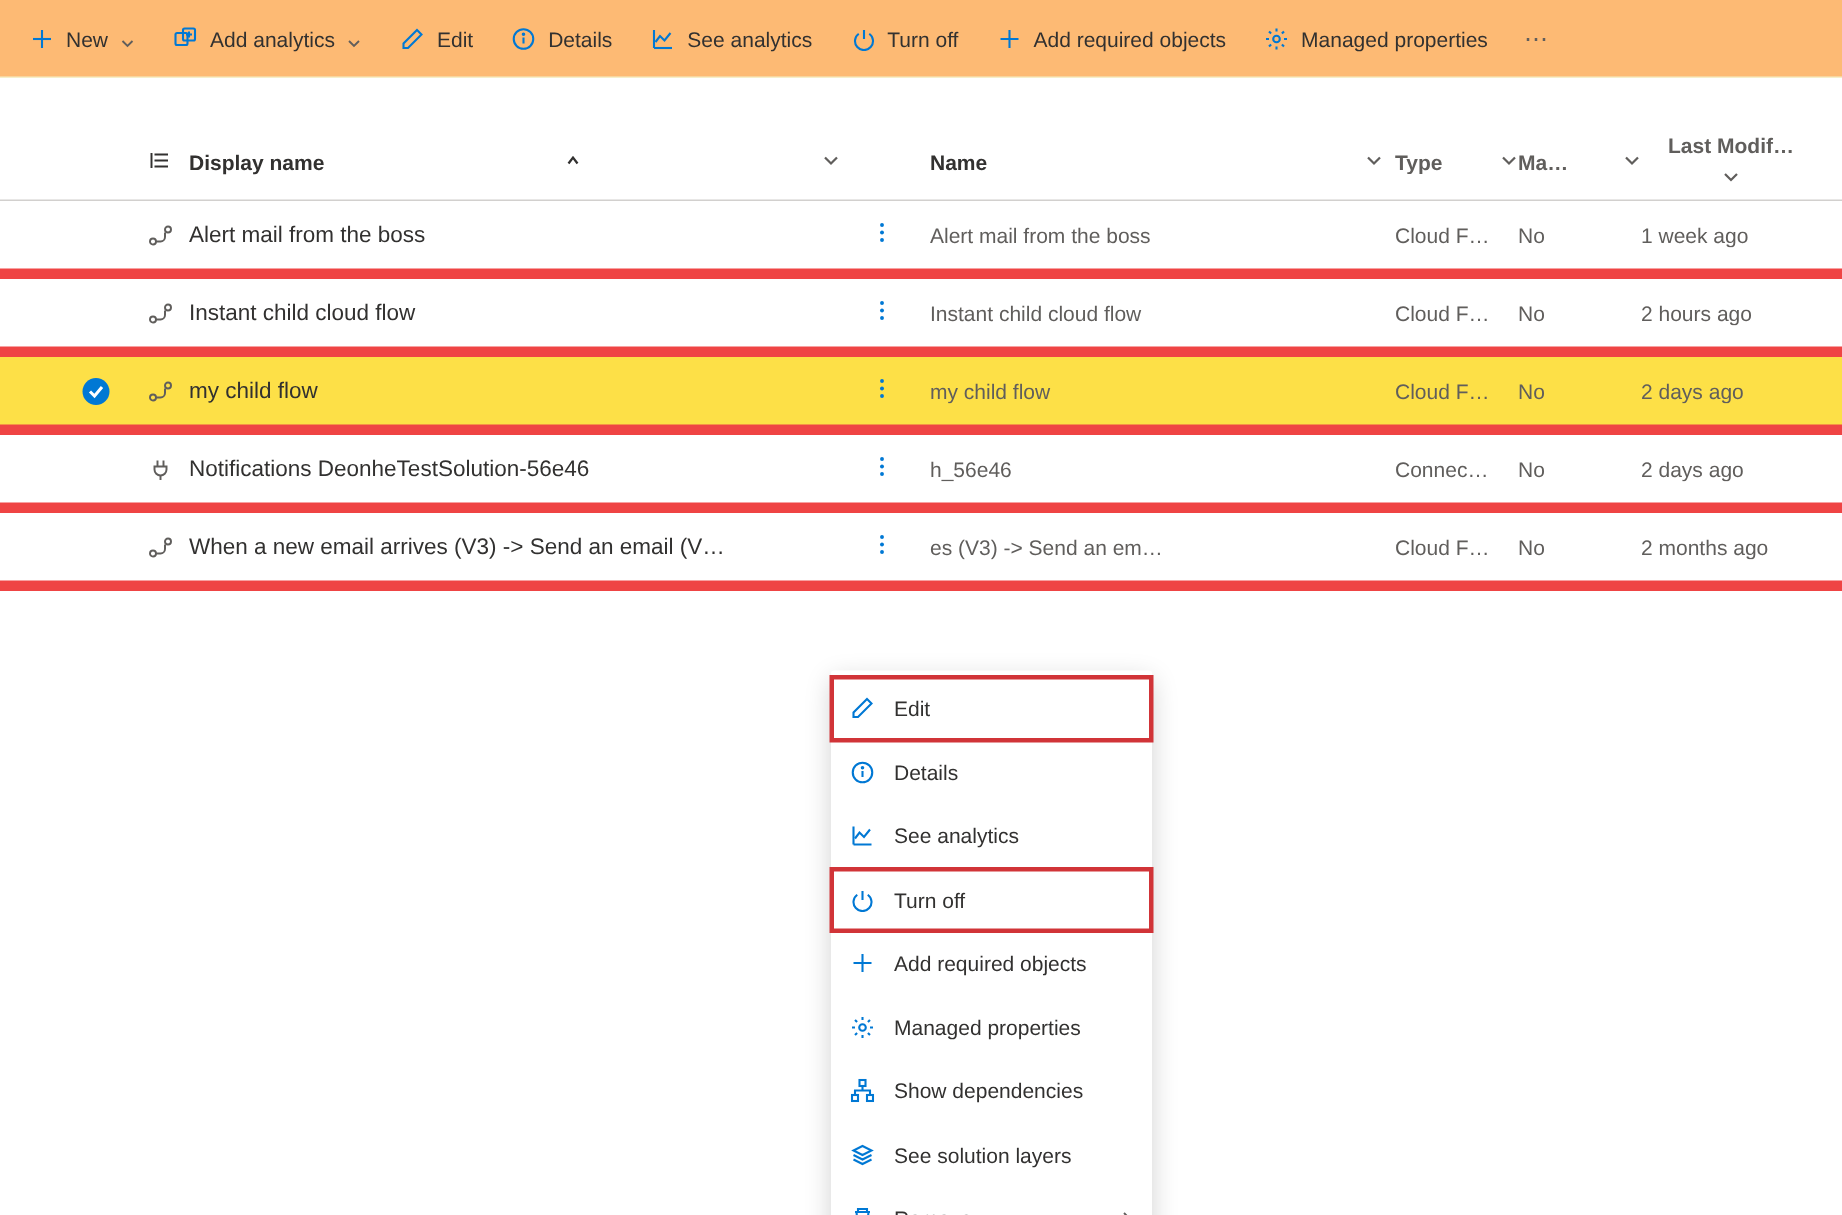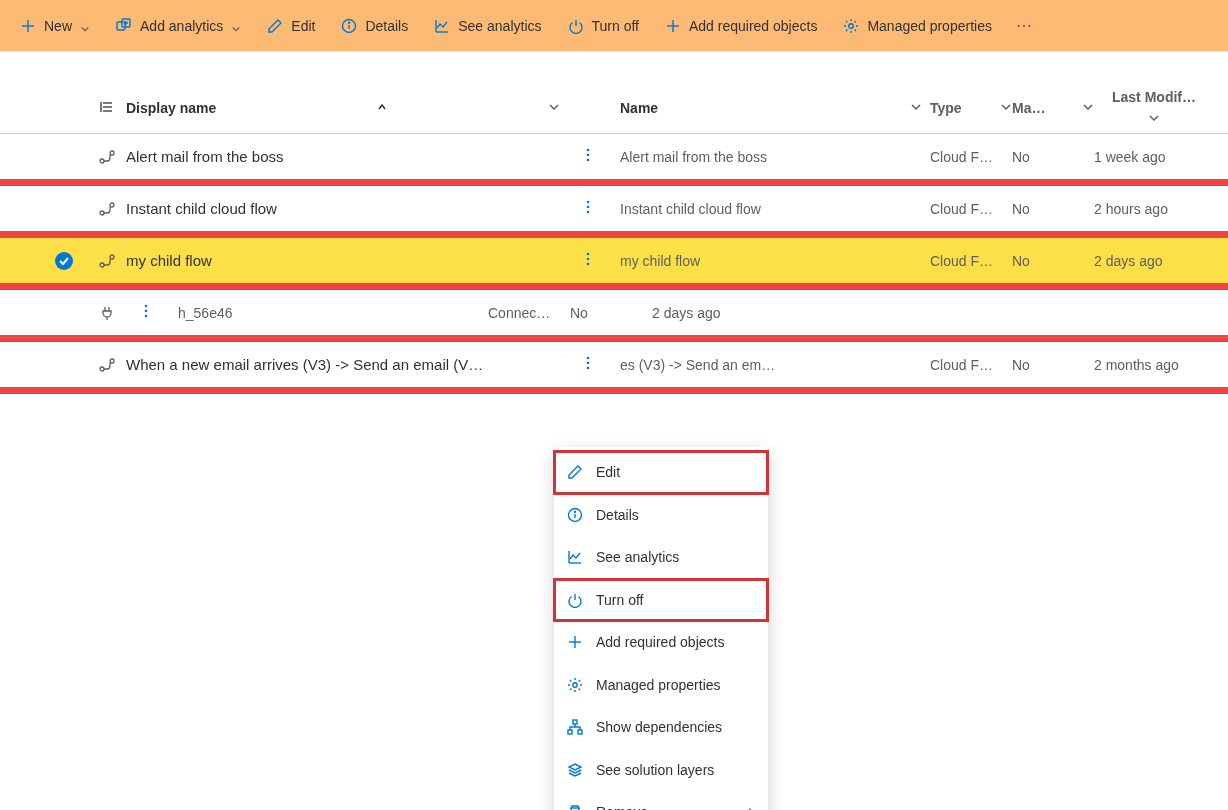--- a/index.html
+++ b/index.html
@@ -385,20 +385,21 @@
           <div class="col-man cell">No</div>
           <div class="col-mod cell">2 days ago</div>
         </div>
         <div class="row">
           <div class="col-sel"></div>
           <div class="col-ico row-ico">
             <svg>
               <use href="#i-plug"></use>
             </svg>
           </div>
+          <div class="col-disp"><span class="cell">Notifications DeonheTestSolution-56e46</span></div>
           <div class="col-menu">
             <div class="vdots"><svg viewBox="0 0 14 14">
                 <circle cx="7" cy="2" r="1.3"></circle>
                 <circle cx="7" cy="7" r="1.3"></circle>
                 <circle cx="7" cy="12" r="1.3"></circle>
               </svg></div>
           </div>
           <div class="col-name cell">h_56e46</div>
           <div class="col-type cell">Connec…</div>
           <div class="col-man cell">No</div>

